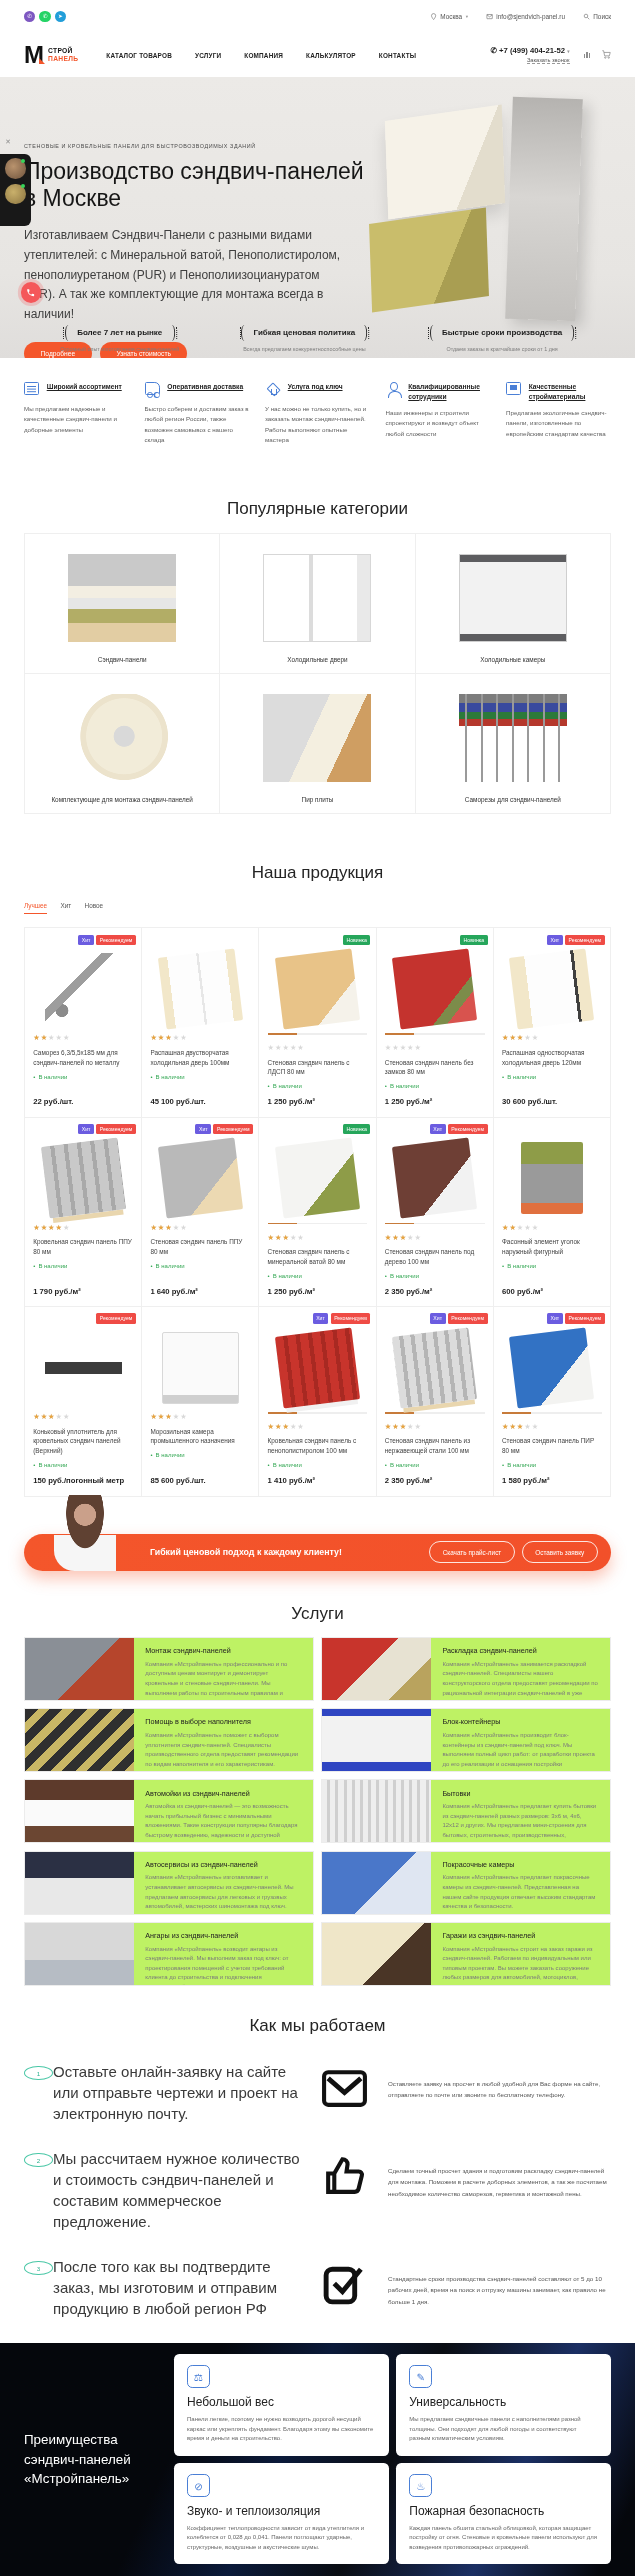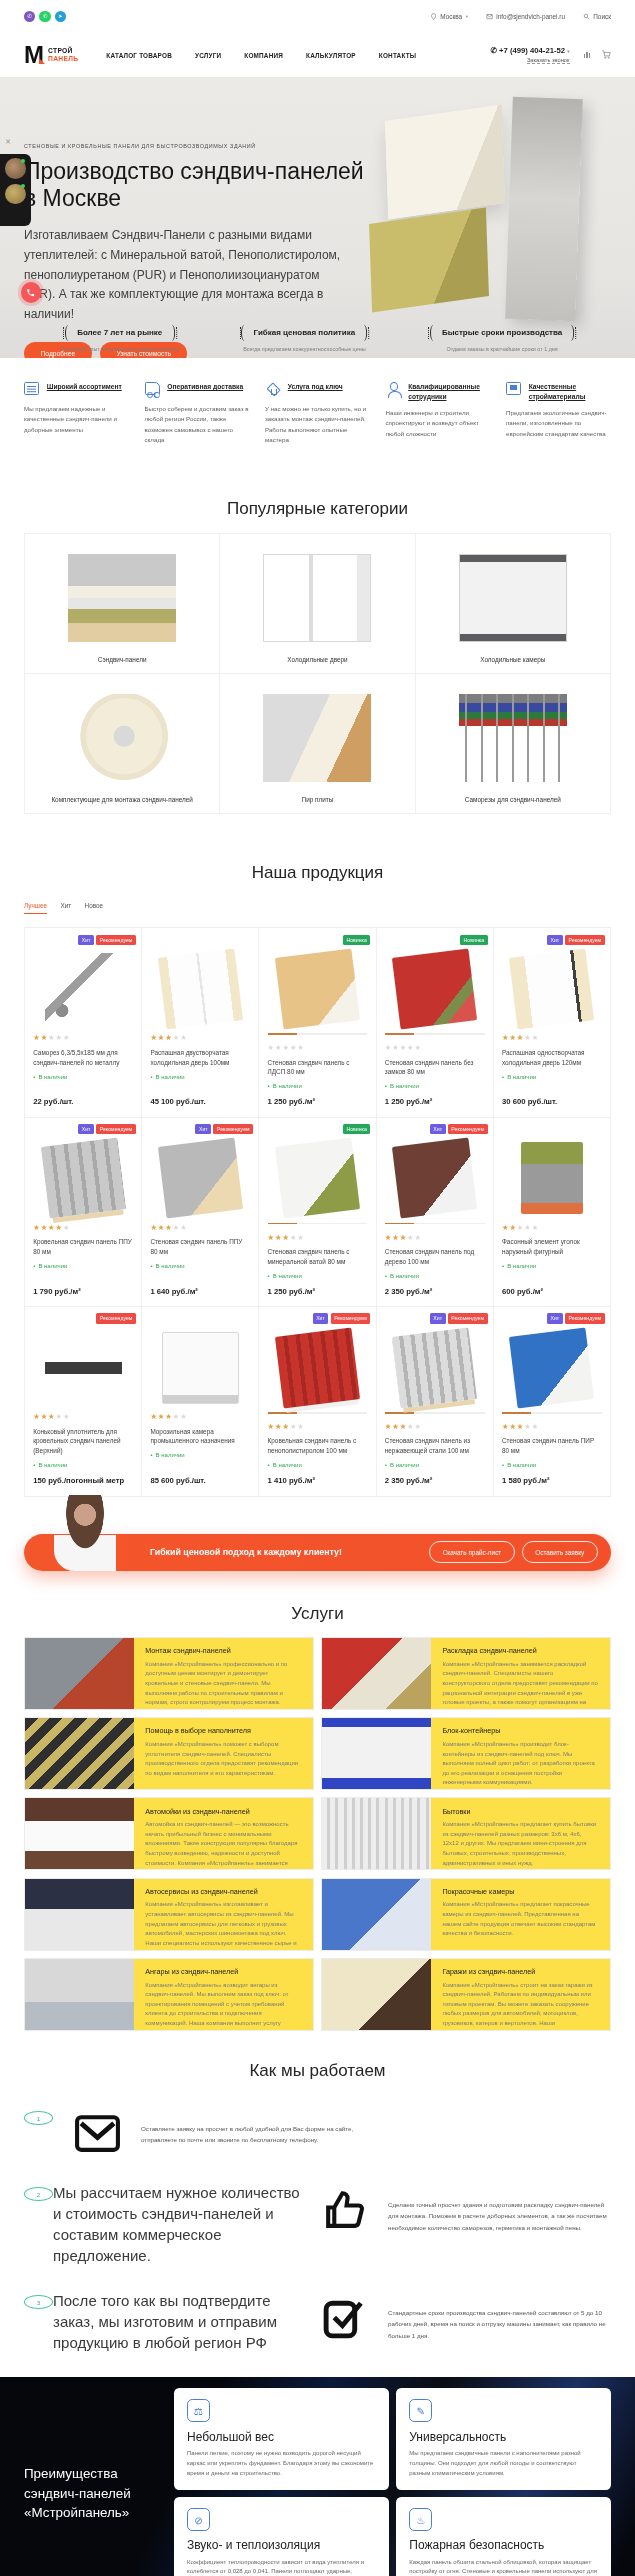--- a/index.html
+++ b/index.html
@@ -127,21 +127,21 @@
 
 .banner{margin-top:37px}
 .banner-in{position:relative;background:linear-gradient(90deg,#f4562b,#f2502a);border-radius:20.6px;height:37px;display:flex;align-items:center;box-shadow:0 7.2px 15.5px rgba(244,86,43,.35)}
 .bwoman{position:absolute;left:30px;bottom:0;width:62px;height:76px;background:radial-gradient(circle at 50% 26%,#caa08a 0 10.8px,transparent 11.3px),radial-gradient(ellipse at 50% 24%,#5f4132 0 18.5px,transparent 19px),linear-gradient(180deg,transparent 52%,#f6f6f6 53%);border-radius:0 0 0 20.6px}
 .btext{margin-left:126px;color:#fff;font-size:8.8px;font-weight:700}
 .bbtns{margin-left:auto;margin-right:13.4px;display:flex;gap:7.2px}
 .btn-ghost{border:0.5px solid rgba(255,255,255,.85);color:#fff;font-size:6.4px;padding:6.2px 12.4px;border-radius:13.4px;background:transparent;cursor:pointer}
 
 .services{margin-top:33px}
 .sgrid{display:grid;grid-template-columns:1fr 1fr;gap:7.2px}
-.scard{display:flex;border:0.5px solid #ececec;background:#fde047;height:73px;overflow:hidden;cursor:pointer}
+.scard{display:flex;border:0.5px solid #ececec;background:#bef264;height:64px;overflow:hidden;cursor:pointer}
 .simg{flex:0 0 109px;background-size:cover}
 .sbody{padding:8.2px 11.3px}
 .stitle{font-size:7.2px;color:#222;margin-bottom:4.6px}
 .stext{font-size:6px;color:#7b7b7b;line-height:1.6}
 .s1{background:linear-gradient(135deg,#8a8f96 0 55%,#b6452c 55%)}
 .s2{background:linear-gradient(135deg,#c8342c 0 45%,#e7e2d2 45% 75%,#b9a35e 75%)}
 .s3{background:repeating-linear-gradient(135deg,#2f2f2f 0 9.3px,#c9b765 9.3px 17.5px)}
 .s4{background:linear-gradient(180deg,#2f45c2 0 12%,#f2f2f2 12% 85%,#2f45c2 85%)}
 .s5{background:linear-gradient(180deg,#5d3a2b 0 32%,#fafafa 32% 75%,#6b4632 75%)}
 .s6{background:repeating-linear-gradient(90deg,#eee 0 5.2px,#cfcfcf 5.2px 8.2px),linear-gradient(#3a52c5,#3a52c5)}
@@ -669,20 +669,21 @@
             <div class="stext">Компания «Мстройпанель» строит на заказ гаражи из сэндвич-панелей. Работаем по индивидуальным или типовым проектам. Вы можете заказать сооружение любых размеров для автомобилей, мотоциклов, грузовиков, катеров и вертолетов. Наши быстровозводимые сооружения соответствуют</div>
           </div>
         </div>
       </div>
   </div>
 
   <div class="how">
     <h2 class="sec" style="margin-bottom:25px">Как мы работаем</h2>
     <div class="step">
       <span class="stepnum">1</span>
+      <div class="stepbig">Оставьте онлайн-заявку на сайте или отправьте чертежи и проект на электронную почту.</div>
       <div class="stepicon">
         <svg viewBox="0 0 24 24" fill="none" stroke="#111" stroke-width="2">
             <rect x="2" y="4" width="20" height="16" rx="2"></rect>
             <path d="M4 7l8 7 8-7" stroke-width="2.4"></path>
           </svg>
       </div>
       <div class="stepnote">Оставляете заявку на просчет в любой удобной для Вас форме на сайте, отправляете по почте или звоните по бесплатному телефону.</div>
     </div>
     <div class="step">
       <span class="stepnum">2</span>

